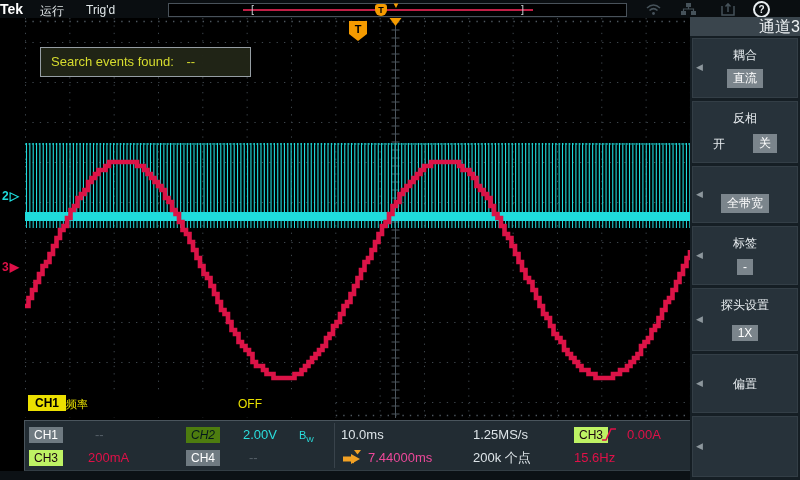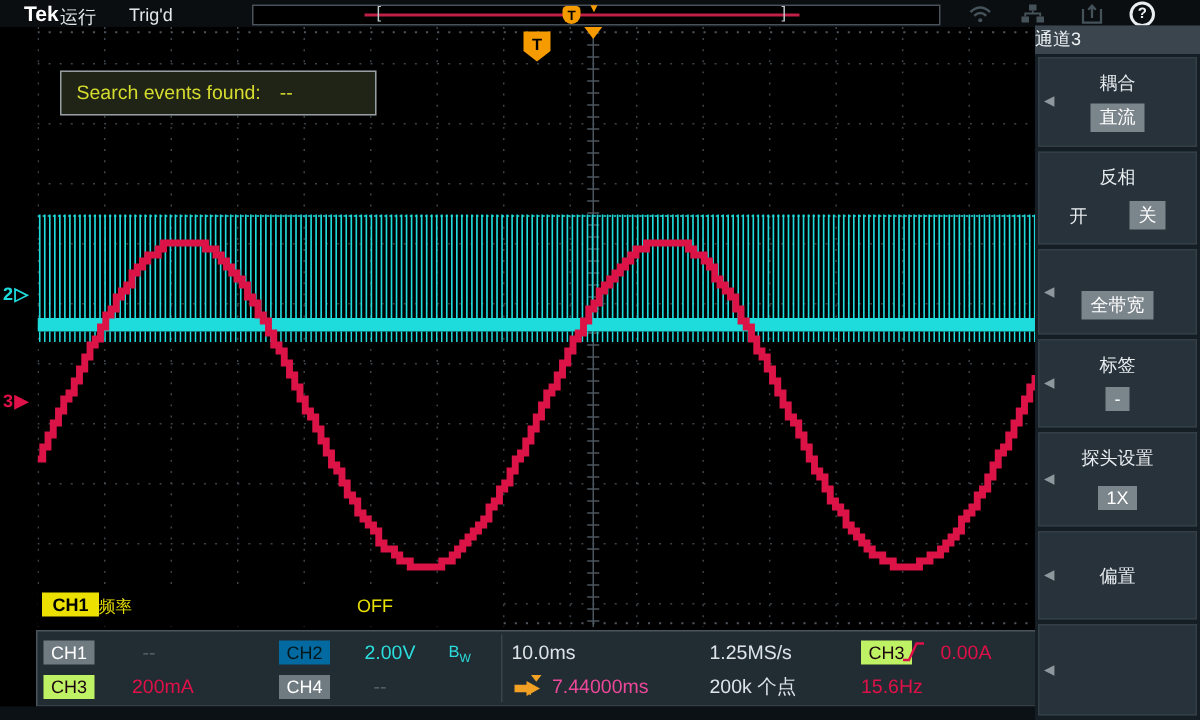--- a/index.html
+++ b/index.html
@@ -2,38 +2,38 @@
 <html><head>
 <meta charset="utf-8">
 <style>
   html,body{margin:0;padding:0;background:#000;}
   #screen{position:relative;width:800px;height:480px;background:#000;overflow:hidden;
           font-family:"Liberation Sans",sans-serif;color:#dde4e8;}
   .abs{position:absolute;}
 
   
   .topbar{left:0;top:0;width:800px;height:18px;background:#0a0e11;}
-  .tek-logo{left:16px;top:1px;font-size:14px;font-weight:bold;color:#fff;letter-spacing:0;}
+  .tek-logo{left:0;top:1px;font-size:14px;font-weight:bold;color:#fff;letter-spacing:0;}
   .acq{left:40px;top:3px;font-size:12px;color:#e2e8ea;}
   .trigd{left:86px;top:3px;font-size:12px;color:#e2e8ea;}
   .ovbar{left:168px;top:3px;width:457px;height:12px;border:1px solid #49525a;background:#000;}
   .ovline{left:74px;top:5px;width:290px;height:2px;background:#c01f46;}
   .ovbracket{top:-1px;font-size:11px;color:#c2c9ce;line-height:13px;}
   .ovT{left:206px;top:0px;width:12px;height:12px;background:#f59b00;border-radius:3px 3px 50% 50%;
        color:#000;font-size:9px;font-weight:bold;text-align:center;line-height:12px;}
   .ovtri{left:223px;top:-3px;color:#f59b00;font-size:8px;}
   .ticon{top:2px;width:17px;height:14px;}
   .ticon svg{display:block;}
   .help-icon{left:753px;top:1px;width:13px;height:13px;border:2px solid #e9eef1;border-radius:50%;
              color:#e9eef1;font-size:10px;font-weight:bold;text-align:center;line-height:13px;}
 
   
   .sidebar{left:690px;top:17px;width:110px;height:463px;background:#151e24;}
   .sb-head{left:0;top:0;width:110px;height:19px;background:#3a454d;color:#eef2f4;
-           font-size:12px;text-align:left;line-height:19px;}
+           font-size:16px;text-align:right;line-height:19px;}
   .sb-sec{left:2px;width:106px;background:#27323a;border:1px solid #333e46;box-sizing:border-box;}
   .sb-label{width:100%;text-align:center;font-size:12px;color:#e8edf0;position:absolute;top:8px;}
   .sb-valwrap{width:100%;text-align:center;position:absolute;bottom:9px;}
   .sb-val{display:inline-block;background:#7b858c;color:#fff;font-size:12px;padding:1px 6px;}
   .sb-arrow{position:absolute;left:3px;top:50%;margin-top:-6px;color:#8d979d;font-size:9px;}
   .sb-opt{position:absolute;bottom:9px;font-size:12px;color:#e8edf0;}
   .sb-opt.boxed{background:#7b858c;color:#fff;padding:1px 6px;}
   .s1{top:21px;height:60px;} .s2{top:84px;height:62px;} .s3{top:149px;height:57px;}
   .s4{top:209px;height:59px;} .s5{top:271px;height:63px;} .s6{top:337px;height:59px;}
   .s7{top:399px;height:61px;}
@@ -56,21 +56,21 @@
   .ch1badge{left:3px;top:3px;background:#ece000;color:#000;font-size:12px;font-weight:bold;padding:1px 7px;}
   .meas-type{left:41px;top:5px;font-size:11px;color:#e8e000;}
   .meas-val{left:213px;top:5px;font-size:12px;color:#e8e000;}
 
   
   .panel{left:24px;top:420px;width:667px;height:51px;background:#222c33;
          border:1px solid #4a555d;border-bottom-color:#333d44;box-sizing:border-box;}
   .pdivider{left:309px;top:2px;width:1px;height:45px;background:#39434b;}
   .badge{position:absolute;font-size:12px;padding:0 5px;line-height:16px;}
   .b-gray{background:#6f7a81;color:#fff;}
-  .b-cyan{background:#0369a1;color:#04181b;}
+  .b-cyan{background:#4d7c0f;color:#04181b;font-style:italic;}
   .b-red{background:#bef264;color:#1c0510;}
   .rv{position:absolute;font-size:13px;line-height:16px;}
   .dim{color:#566068;} .cyan{color:#2adedd;} .red{color:#e01048;} .white{color:#dde4e8;}
   .orange{color:#ec4899;text-align:right;}
   .row1{top:6px;} .row2{top:29px;}
   .bw{font-size:11px;color:#2adedd;} .bw sub{font-size:8px;}
   .slope-icon{left:576px;width:16px;height:15px;}
   .delay-arrow{left:317px;width:20px;height:14px;}
   .bottomedge{left:0;top:471px;width:690px;height:9px;background:#0c1115;}
 </style>

